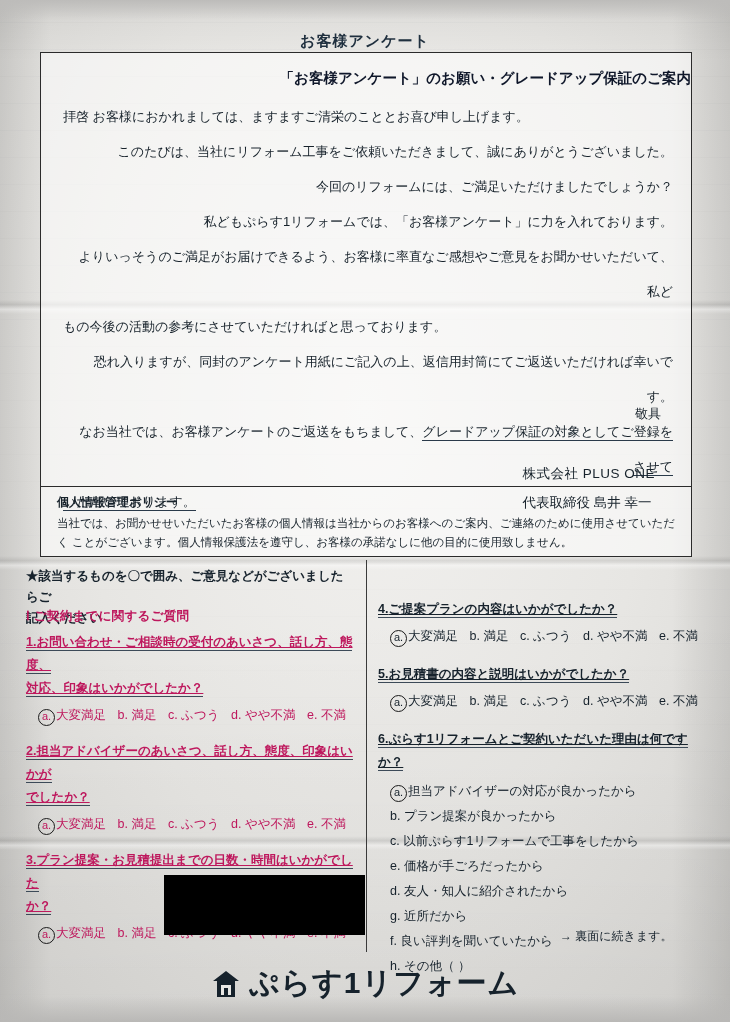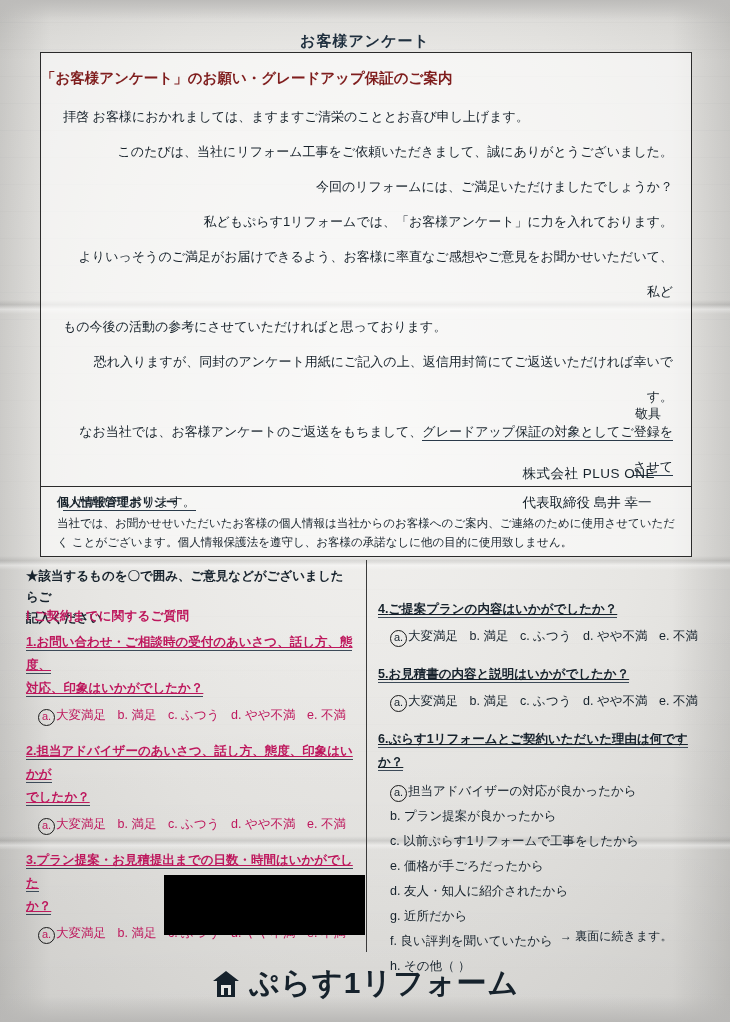--- a/index.html
+++ b/index.html
@@ -64,24 +64,24 @@
     width: 652px;
     height: 505px;
     border: 1.5px solid #2b2b2b;
     background: rgba(255,255,255,0.55);
     box-sizing: border-box;
   }
   .letter-head {
     position: absolute;
     top: 16px;
     left: 0; right: 0;
-    text-align: left;
+    text-align: right;
     font-size: 14.5px;
     font-weight: bold;
-    color: #7f1d1d;
+    color: #0f172a;
   }
   .letter-body {
     position: absolute;
     top: 46px;
     left: 22px;
     right: 18px;
     font-size: 13px;
     line-height: 35px;
     color: #17222b;
   }

